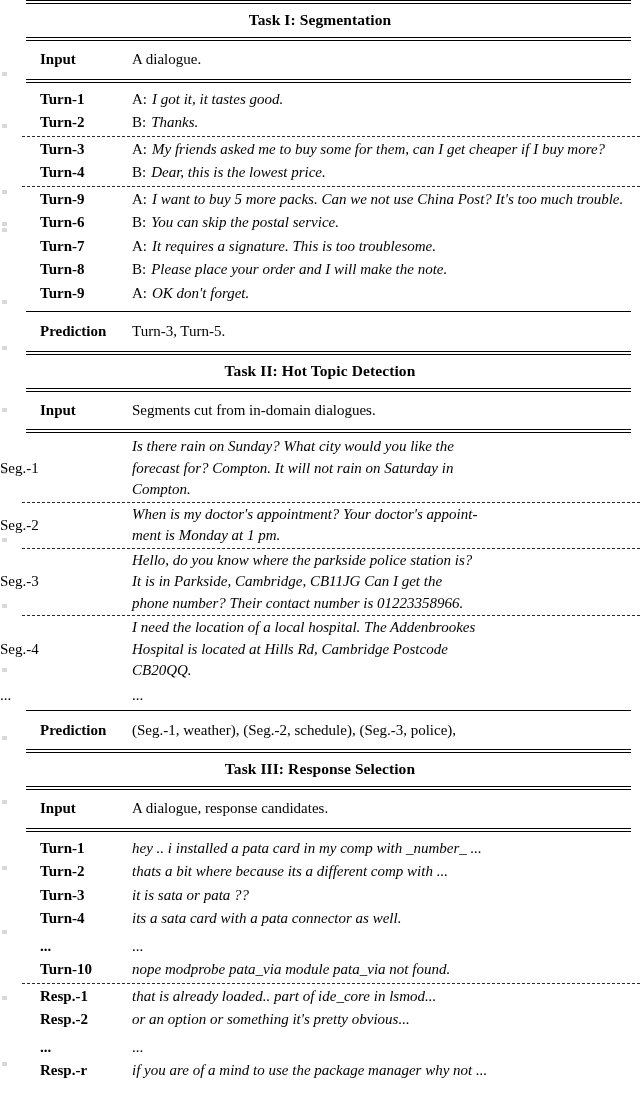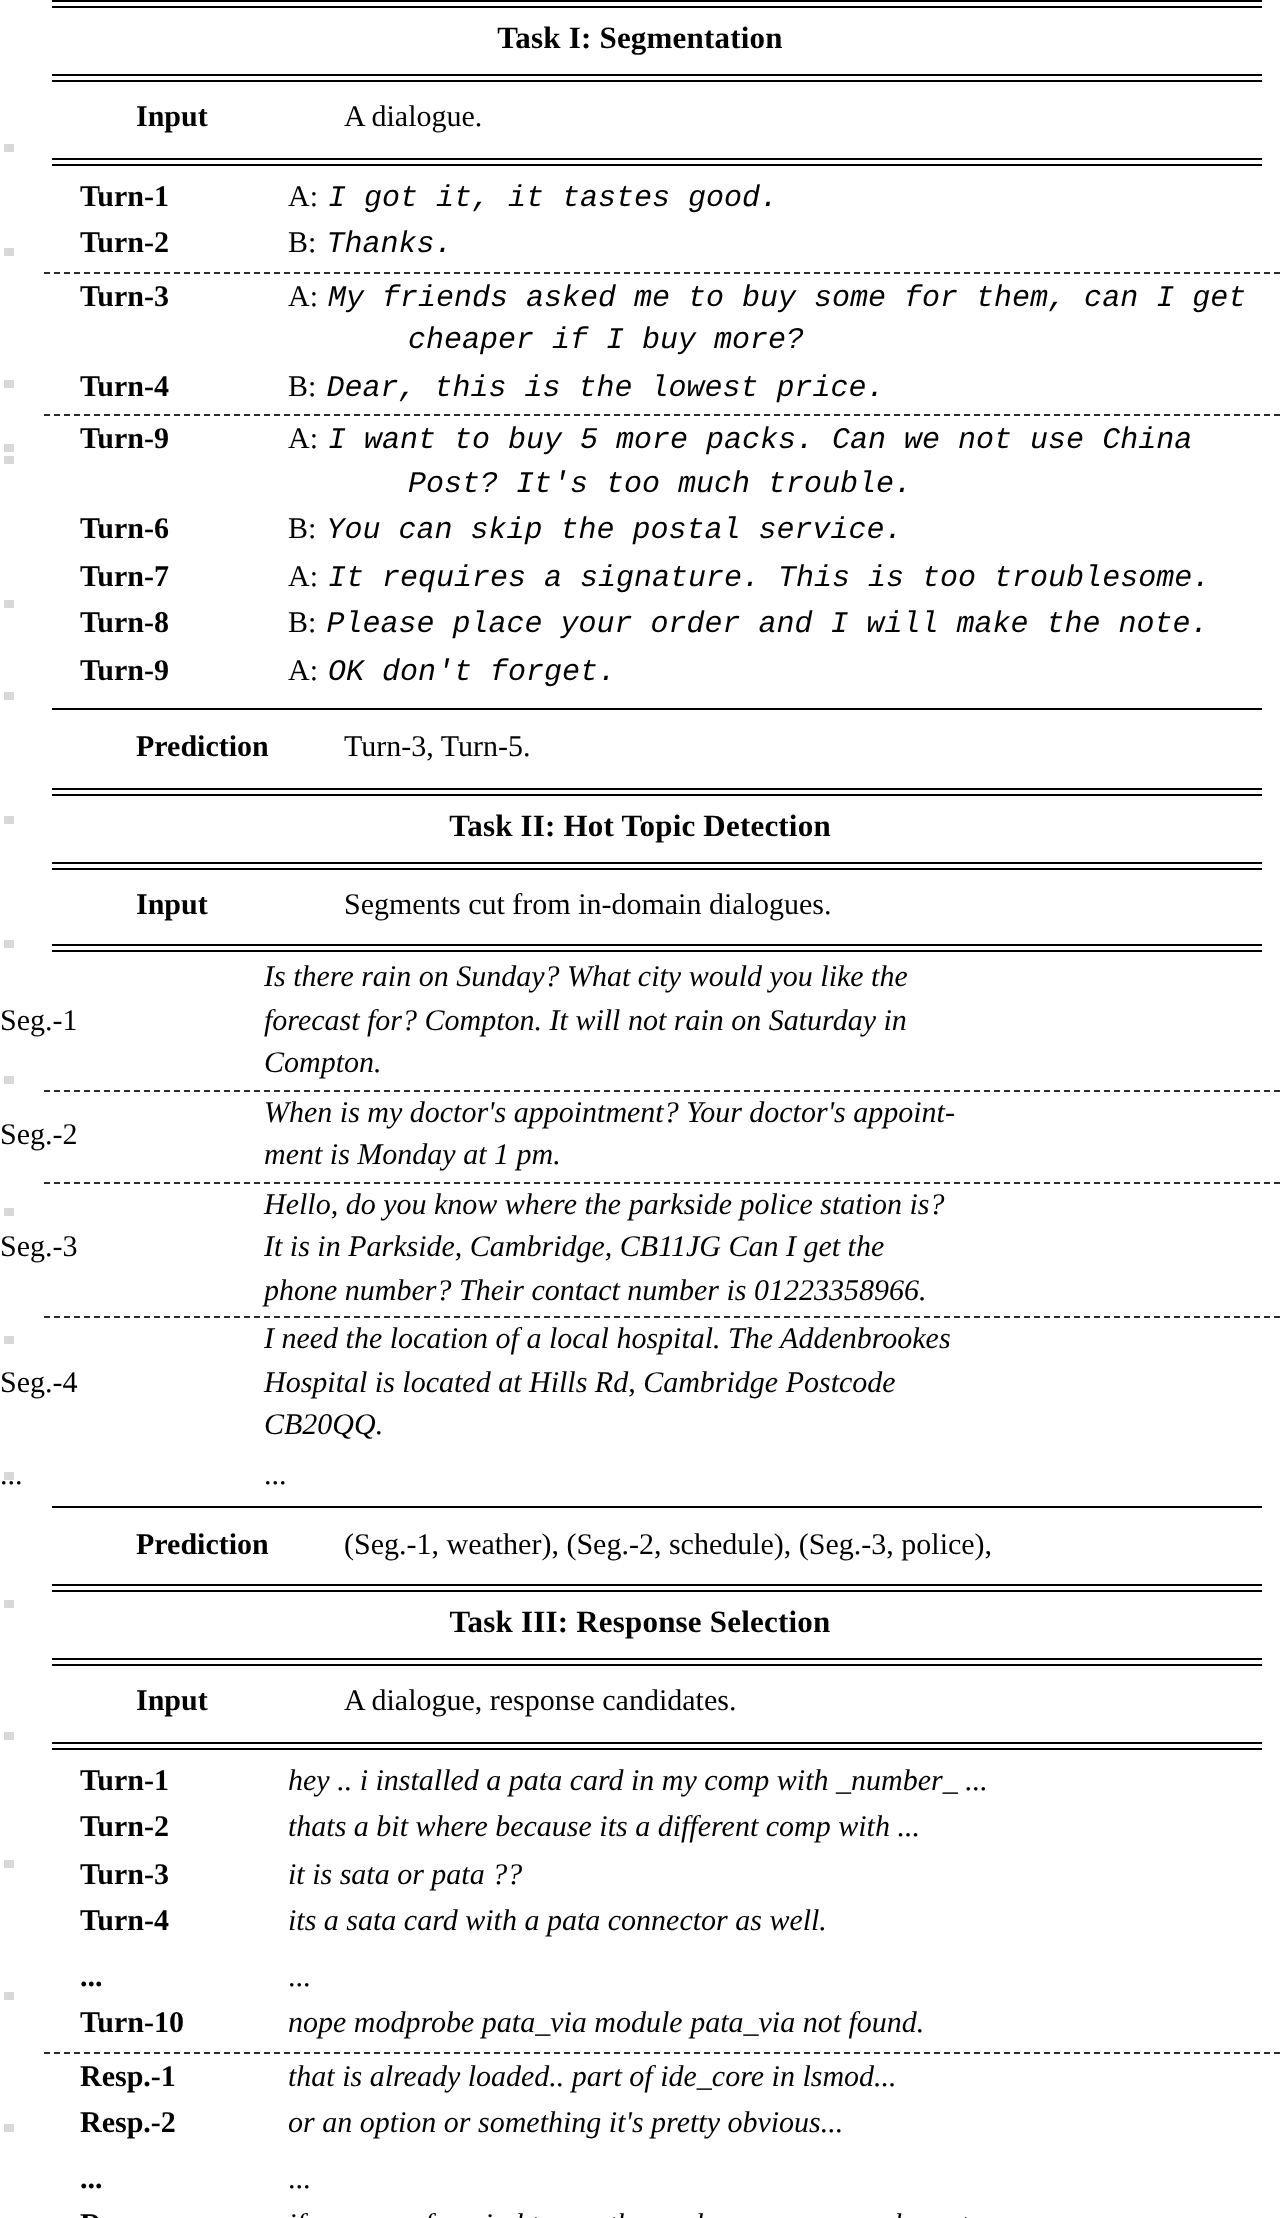--- a/index.html
+++ b/index.html
@@ -92,48 +92,46 @@
     font-size: 15px;
     line-height: 21.5px;
     white-space: nowrap;
     font-weight: bold;
   }
   .row .val {
     flex: 1 1 auto;
     padding-right: 12px;
     font-size: 15px;
     line-height: 21.5px;
-    margin-left: 12px;
   }
 
   .row.header-row .lbl,
   .row.header-row .val { font-weight: normal; }
   .row.header-row .lbl { font-weight: bold; }
   .pad-md  { padding-top: 8px;  padding-bottom: 8px; }
   .pad-xs  { padding-top: 1px;  padding-bottom: 1px; }
 
   .it { font-style: italic; }
-  .lbl-bold { font-weight: bold; margin-left: 28px; }
+  .lbl-bold { font-weight: bold; }
 
   
   .turn {
     display: flex;
     align-items: flex-start;
   }
   .turn .spk {
     flex: 0 0 auto;
     padding-right: 5px;
     font-style: normal;
   }
   .turn .utt {
     flex: 1 1 auto;
     font-style: italic;
     text-indent: 0;
     padding-left: 0;
-    font-family: Liberation Mono, monospace;
   }
   .turn .utt.hang {
     padding-left: 40px;
     text-indent: -40px;
   }
 
   .seg-text {
     font-style: italic;
     line-height: 21.5px;
   }

